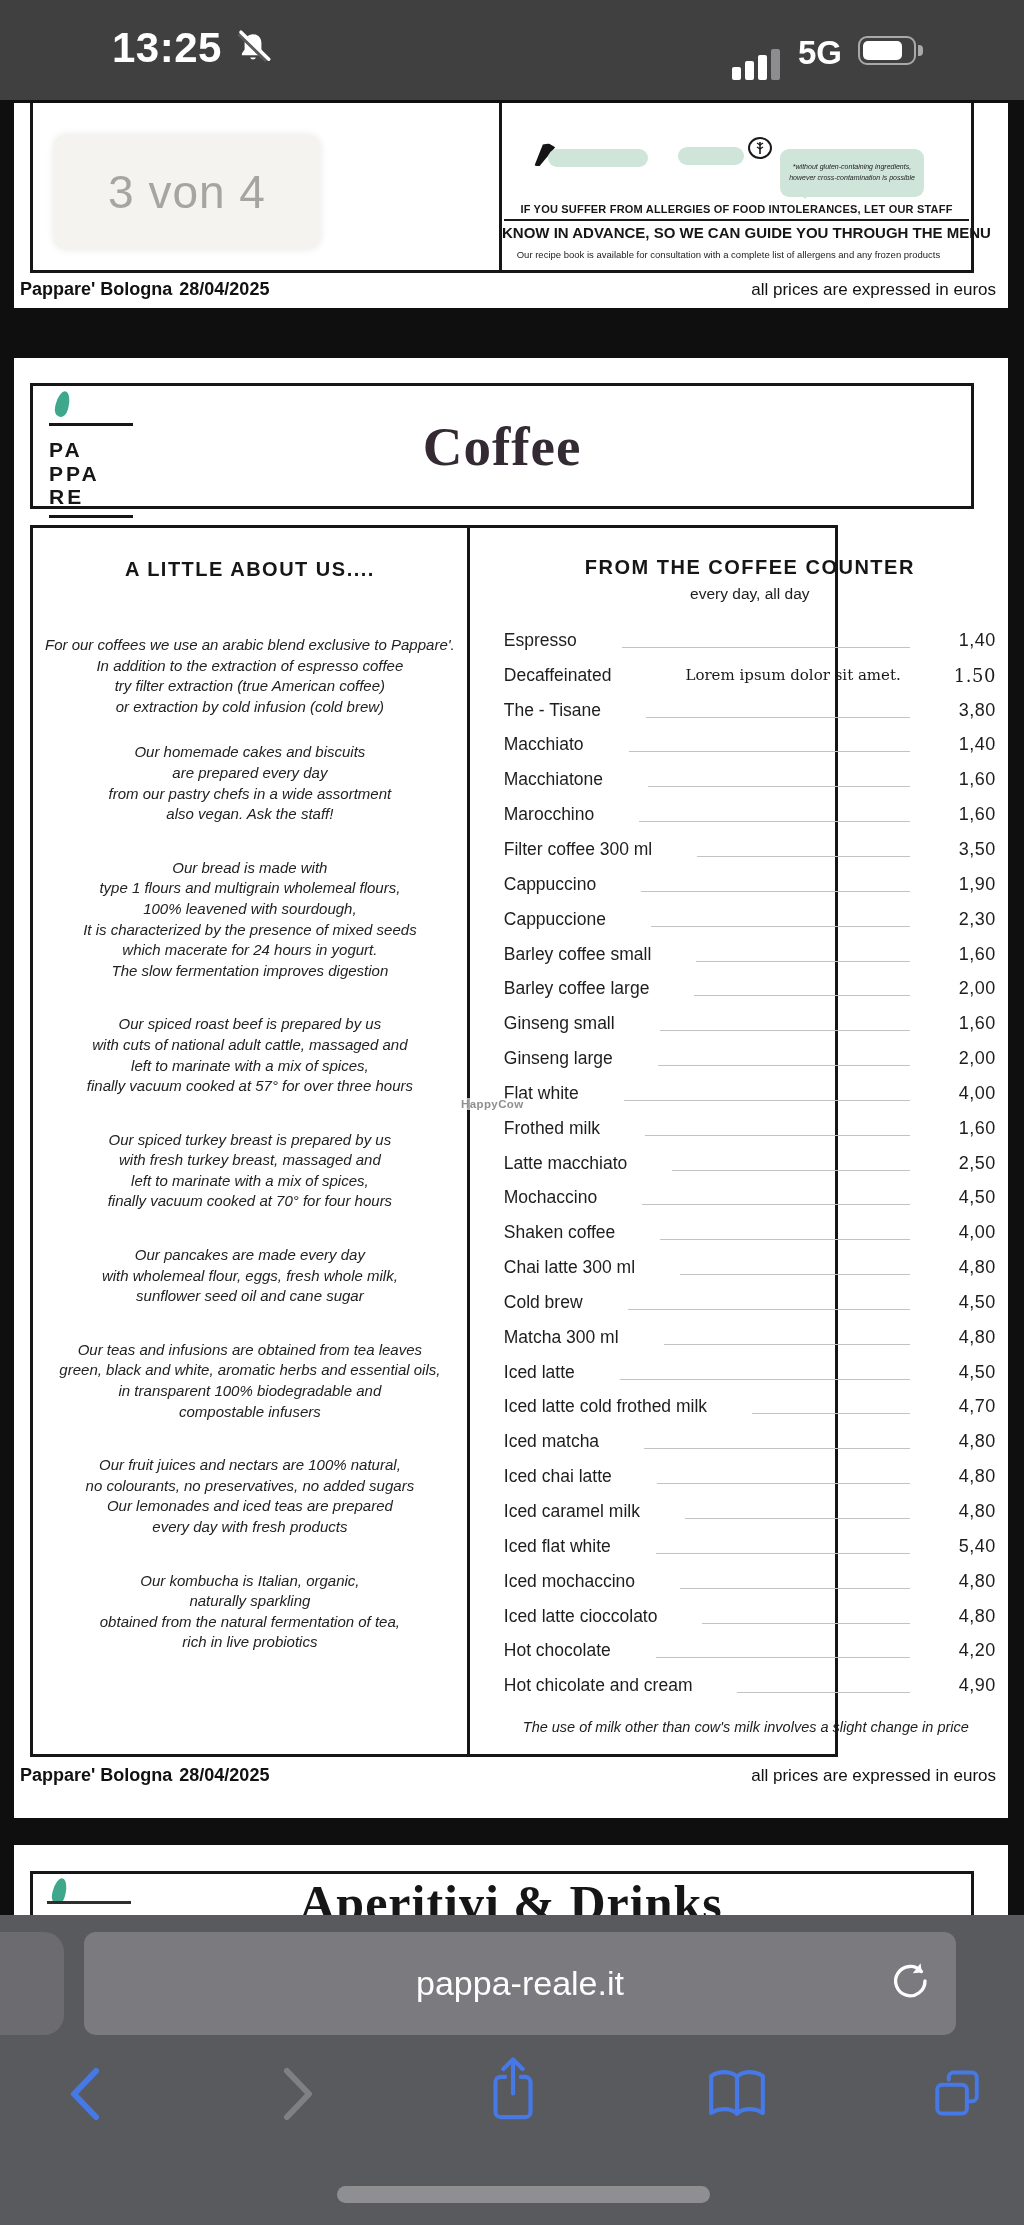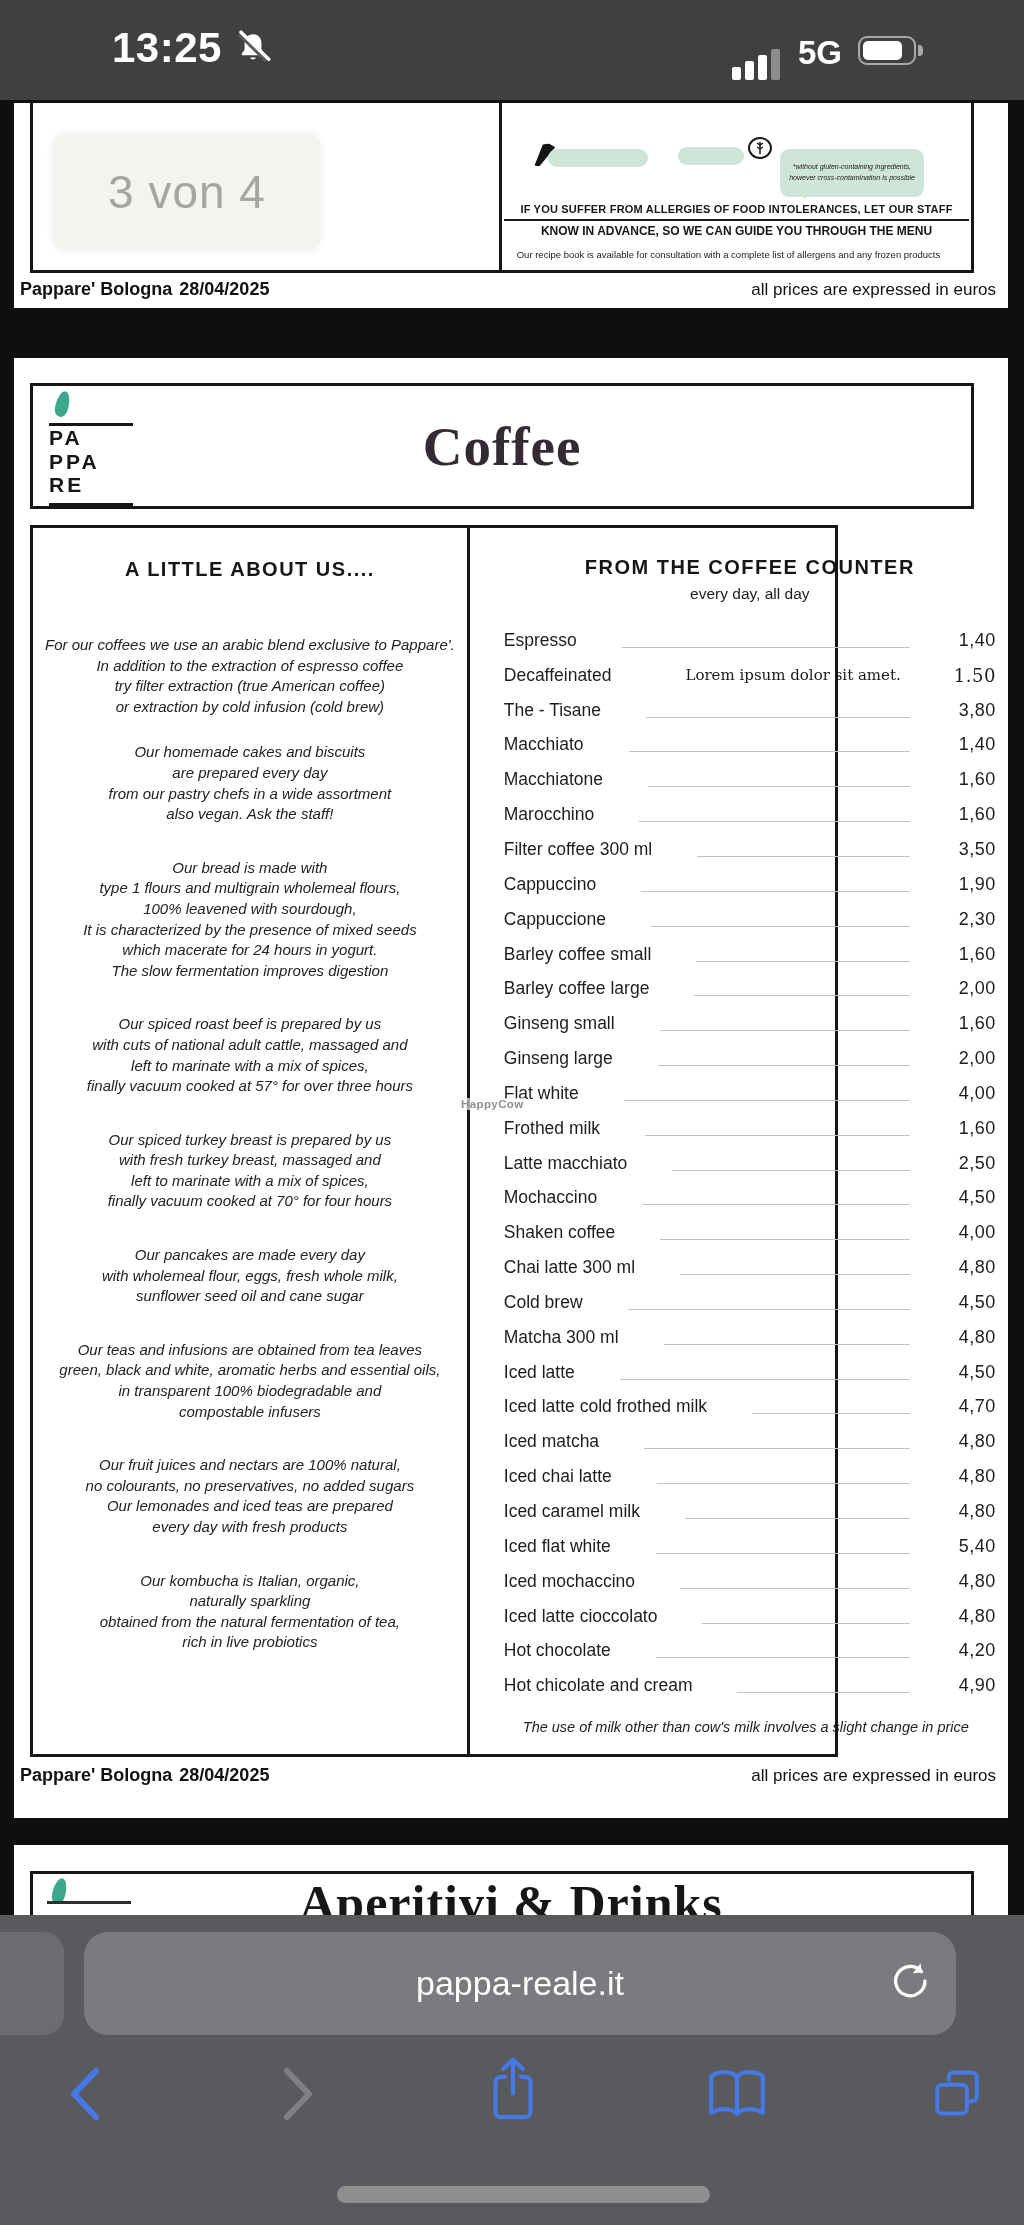--- a/index.html
+++ b/index.html
@@ -33,38 +33,38 @@
   .nib{position:absolute;left:34px;top:40px;width:18px;height:24px;background:#141414;
        clip-path:polygon(0 100%,30% 8%,62% 0,100% 12%,28% 100%);transform:rotate(8deg);}
   .bubbleA{position:absolute;left:46px;top:46px;width:100px;height:18px;background:#cfe5da;border-radius:9px;}
   .bubbleB{position:absolute;left:176px;top:44px;width:66px;height:18px;background:#cfe5da;border-radius:9px;}
   .allergen-circle{position:absolute;left:246px;top:34px;width:24px;height:22px;border:2.5px solid #1a1a1a;border-radius:50%;display:flex;align-items:center;justify-content:center;}
   .gluten{position:absolute;left:278px;top:46px;width:144px;height:48px;background:#cfe5da;border-radius:9px;
           font-size:7px;font-style:italic;color:#222;text-align:center;padding-top:12px;line-height:11px;}
   .gluten::after{content:'';position:absolute;left:18px;bottom:-9px;border:7px solid transparent;border-top-color:#cfe5da;}
   .allergy{position:absolute;left:0;right:0;top:96px;text-align:center;}
   .allergy .l1{display:inline-block;font-size:11px;font-weight:bold;letter-spacing:.2px;border-bottom:2px solid #1a1a1a;padding:0 16px 4px;white-space:nowrap;}
-  .allergy .l2{margin-top:3px;font-size:12px;font-weight:bold;white-space:nowrap;}
+  .allergy .l2{margin-top:3px;font-size:15px;font-weight:bold;white-space:nowrap;}
   .recipe{position:absolute;left:0;right:16px;top:146px;text-align:center;font-size:9.5px;color:#222;white-space:nowrap;}
   .page-pill{position:absolute;left:40px;top:32px;width:266px;height:114px;background:#f5f3ef;border-radius:12px;
              box-shadow:0 0 8px rgba(0,0,0,.10);display:flex;align-items:center;justify-content:center;
              font-size:46px;color:#a7a5a2;letter-spacing:1px;}
   .page-footer{position:absolute;left:6px;right:12px;display:flex;justify-content:space-between;align-items:baseline;}
   .pf2{top:176px;}
   .pf-brand{font-size:18px;font-weight:bold;color:#111;}
   .pf-date{font-size:18px;color:#111;margin-left:7px;font-weight:600;}
   .pf-right{font-size:17px;color:#111;}
 
   
   .page3{top:258px;height:1460px;}
   .hdrbox{position:absolute;left:16px;top:25px;width:944px;height:126px;border:3px solid #161616;}
   .logo{position:absolute;left:16px;top:5px;width:86px;}
   .logo .mark{width:13px;height:26px;background:#3ea78c;border-radius:55% 55% 50% 50%/62% 62% 38% 38%;transform:rotate(14deg);margin-left:7px;}
   .logo .rule{border-top:3px solid #161616;width:84px;margin-top:6px;}
-  .logo .txt{font-size:21px;font-weight:bold;letter-spacing:3px;line-height:23.5px;color:#161616;padding-top:0;}
+  .logo .txt{font-size:21px;font-weight:bold;letter-spacing:3px;line-height:23.5px;color:#161616;padding-top:12px;}
   .page-title{position:absolute;inset:0;display:flex;align-items:center;justify-content:center;
               font-family:"Liberation Serif",serif;font-weight:bold;font-size:55px;letter-spacing:1px;color:#342a33;}
   .mainbox{position:absolute;left:16px;top:167px;width:808px;height:1232px;border:3px solid #161616;display:flex;}
   .col-left{width:467px;border-right:3px solid #161616;text-align:center;padding:30px 12px 0;}
   .col-head{font-size:20px;font-weight:bold;letter-spacing:1.5px;color:#161616;}
   .para{margin-top:33px;font-style:italic;font-size:15px;line-height:20.6px;color:#222;white-space:nowrap;}
   .para.first{margin-top:54px;}
   .para.second{margin-top:25px;}
   .col-right{flex:1;padding:28px 44px 0 34px;position:relative;}
   .col-sub{text-align:center;font-size:15.5px;color:#1d1d1d;margin-top:6px;}
@@ -85,21 +85,21 @@
   .page4{top:1745px;height:70px;overflow:hidden;}
   .p4box{position:absolute;left:16px;top:26px;width:944px;height:60px;border:3px solid #161616;border-bottom:none;}
   .p4box .mark{position:absolute;left:20px;top:4px;width:13px;height:26px;background:#3ea78c;border-radius:55% 55% 50% 50%/62% 62% 38% 38%;transform:rotate(14deg);}
   .p4box .rule{position:absolute;left:14px;top:27px;width:84px;border-top:3px solid #2e2e2e;}
   .p4title{position:absolute;left:0;right:0;top:29px;text-align:center;font-family:"Liberation Serif",serif;
            font-weight:bold;font-size:50px;letter-spacing:1px;color:#161616;}
 
   
   .toolbar{position:absolute;left:0;top:1915px;width:1024px;height:310px;background:#595a5d;}
   .tab-peek{position:absolute;left:0;top:17px;width:64px;height:103px;background:#6c6c70;border-radius:0 20px 20px 0;}
-  .url-pill{position:absolute;left:84px;top:17px;width:872px;height:103px;background:#7b7b7f;border-radius:24px;
+  .url-pill{position:absolute;left:84px;top:17px;width:872px;height:103px;background:#7b7b7f;border-radius:12px;
             display:flex;align-items:center;justify-content:center;}
   .url-text{font-size:34px;color:#fdfdfd;}
   .reload{position:absolute;right:24px;top:28px;}
   .navbtn{position:absolute;}
   .home-indicator{position:absolute;left:337px;top:271px;width:373px;height:17px;border-radius:9px;background:#8f8f92;}
   svg{display:block;}
 </style>
 </head>
 <body>
 

